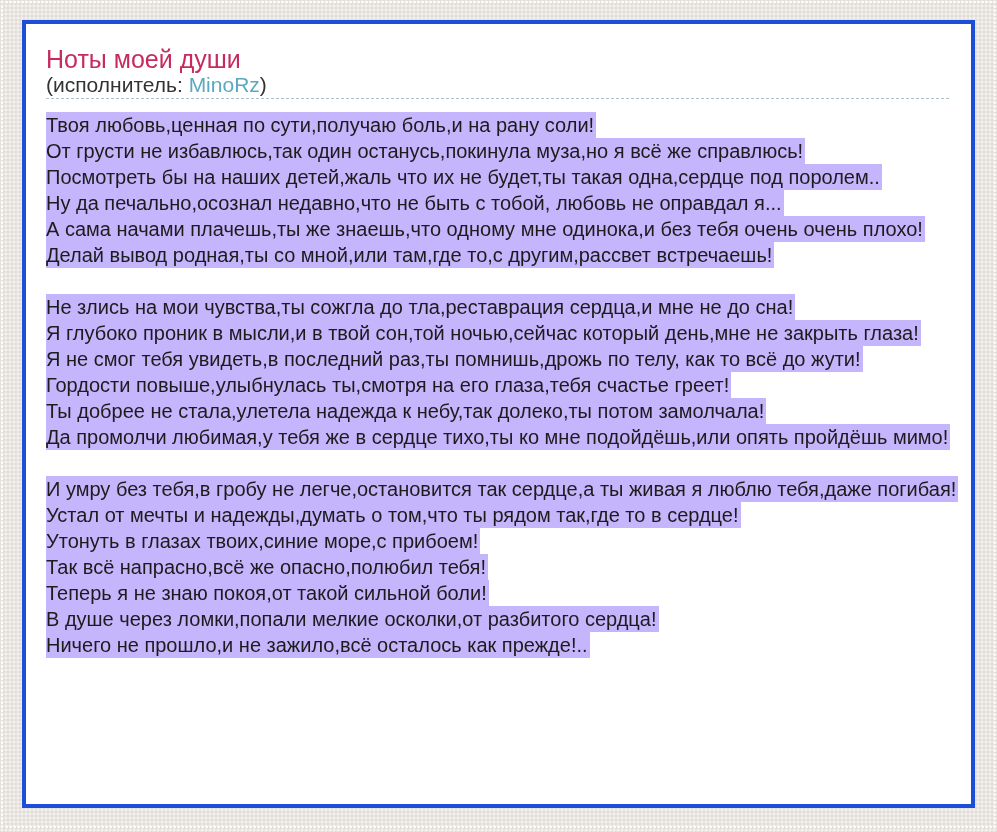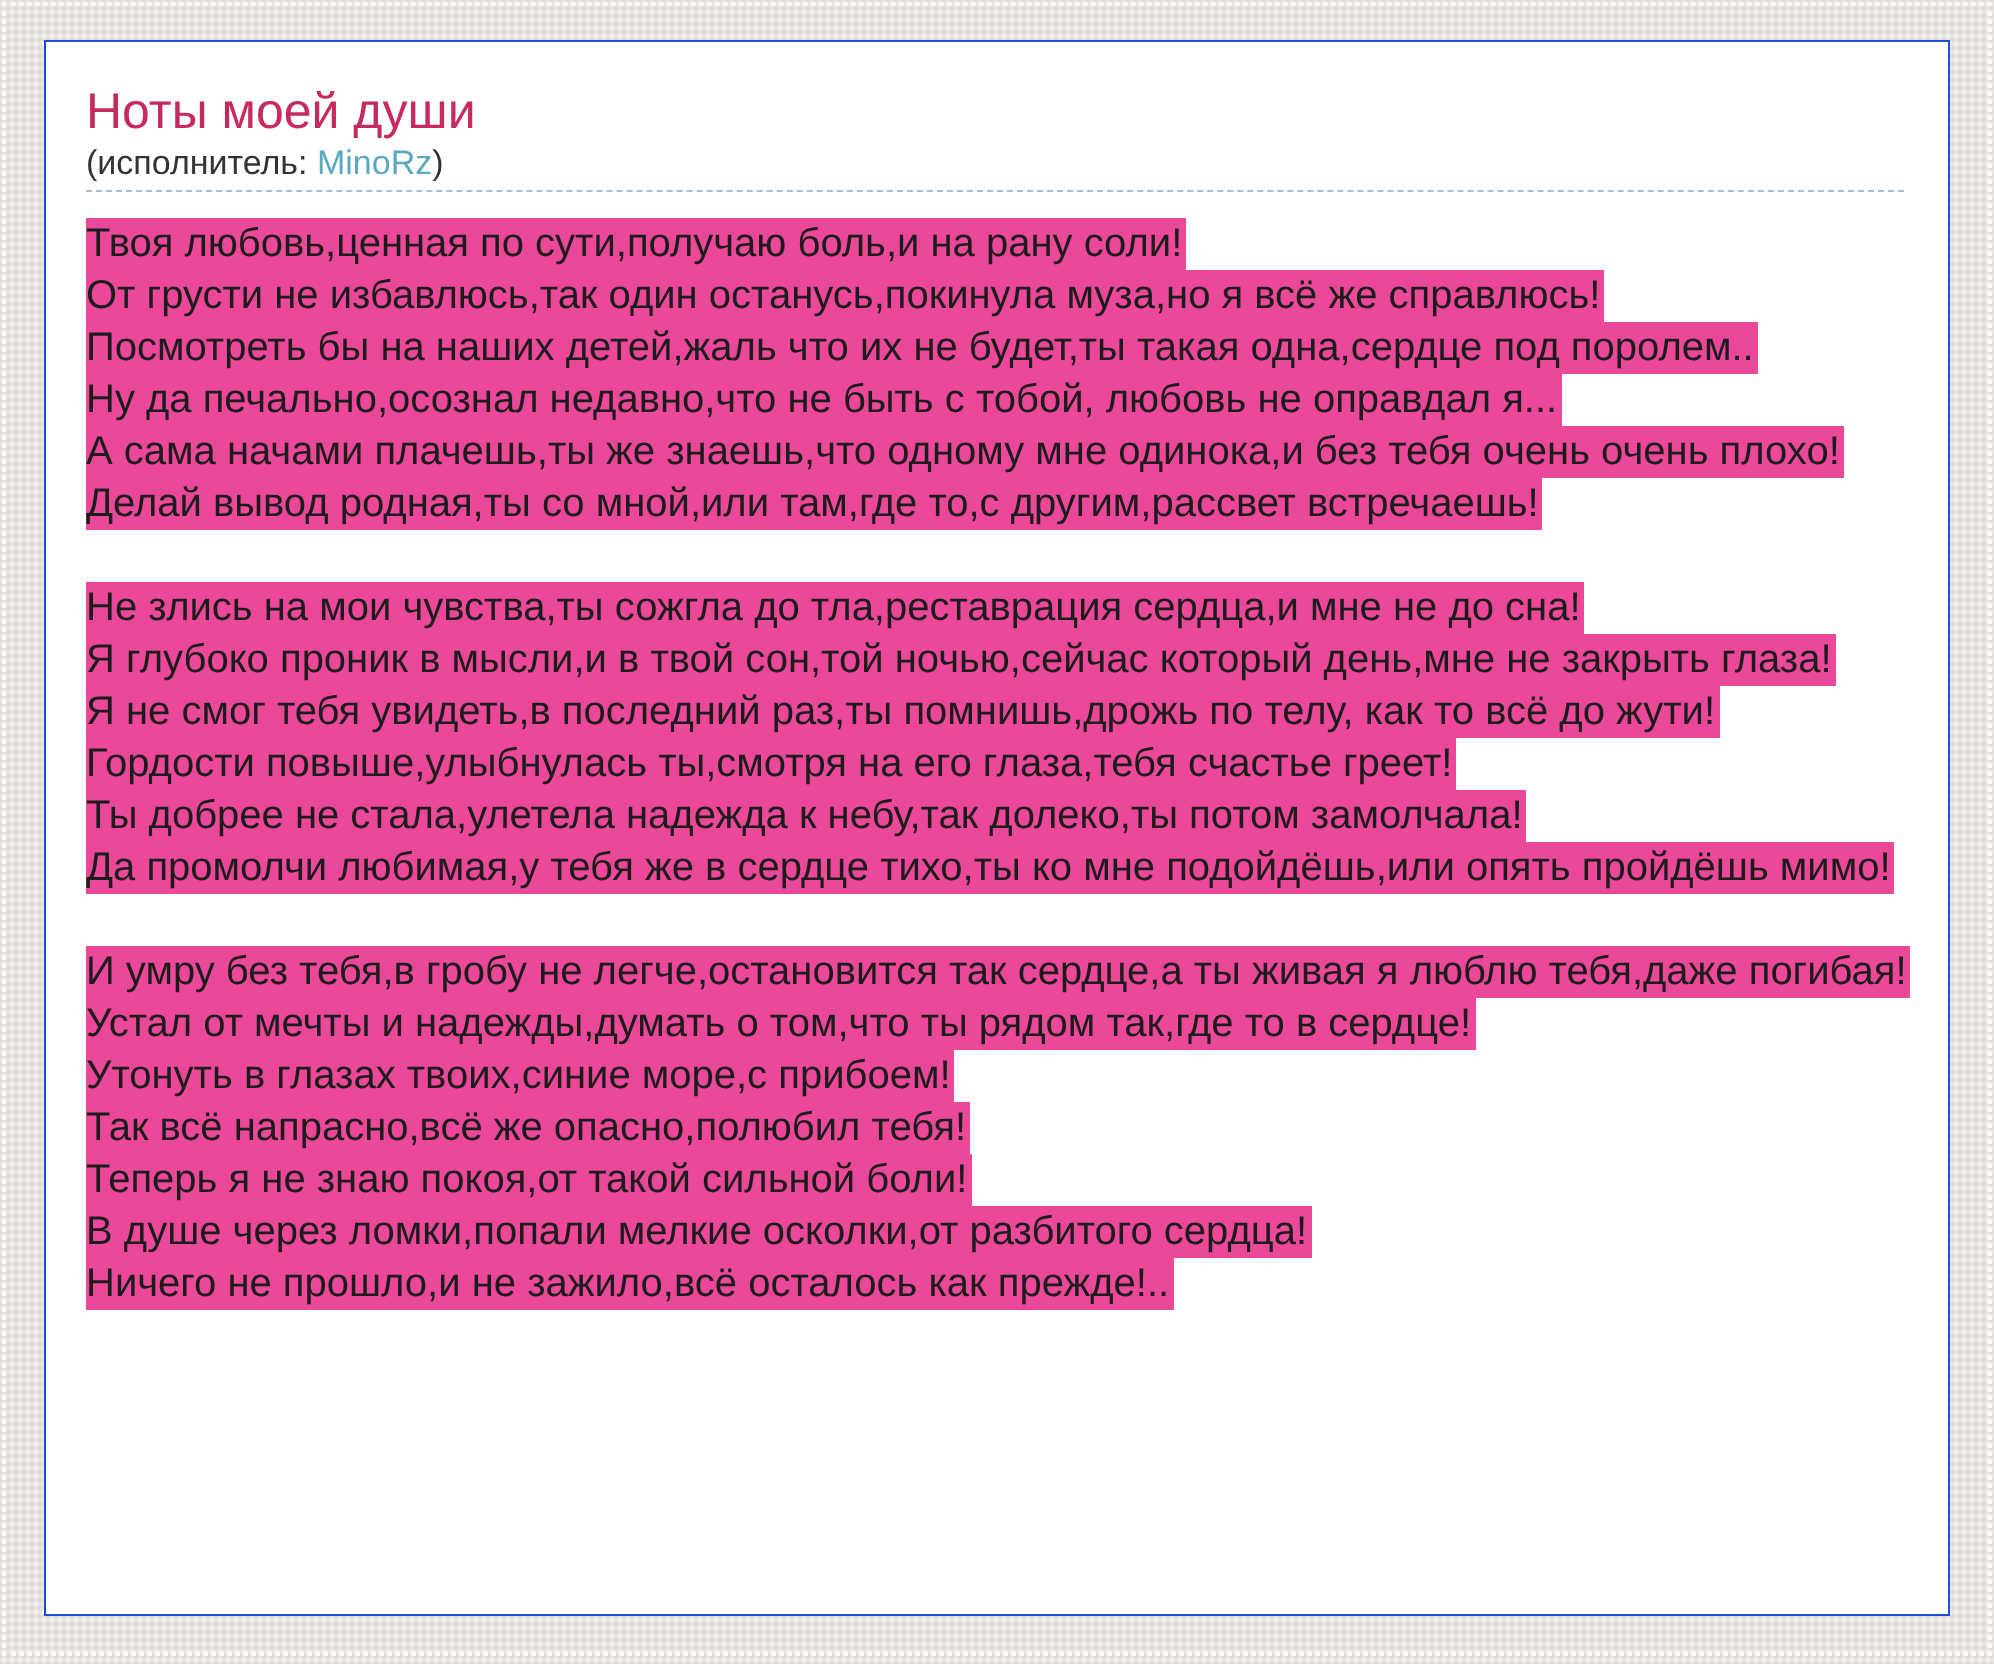--- a/index.html
+++ b/index.html
@@ -26,54 +26,54 @@
     pointer-events: none;
   }
   .card {
     position: absolute;
     left: 22px;
     top: 20px;
     width: 953px;
     height: 788px;
     box-sizing: border-box;
     background: #ffffff;
-    border: 1px solid #1d4ed8;
+    border: 4px solid #1d4ed8;
     padding: 21px 0 0 20px;
     overflow: visible;
   }
   .song-title {
     margin: 0;
     font-size: 25px;
     font-weight: normal;
     line-height: 28px;
     color: #c72b5e;
   }
   .subtitle {
     margin-top: 2px;
-    font-size: 17px;
+    font-size: 21px;
     line-height: 20px;
     color: #333333;
     padding-bottom: 3px;
     margin-right: 22px;
     border-bottom: 1px dashed #a9bfcc;
   }
   .artist-link {
     color: #5ba9c0;
     text-decoration: none;
     cursor: pointer;
   }
   .lyrics {
     margin-top: 13px;
     font-size: 20px;
     line-height: 26px;
     color: #1c1c1c;
   }
   .lyric-line {
     white-space: nowrap;
-    background: #ec4899;
+    background: #c4b5fd;
     width: max-content;
     padding-right: 2px;
   }
   .stanza-gap {
     height: 26px;
   }
 </style>
 </head>
 <body>
 

